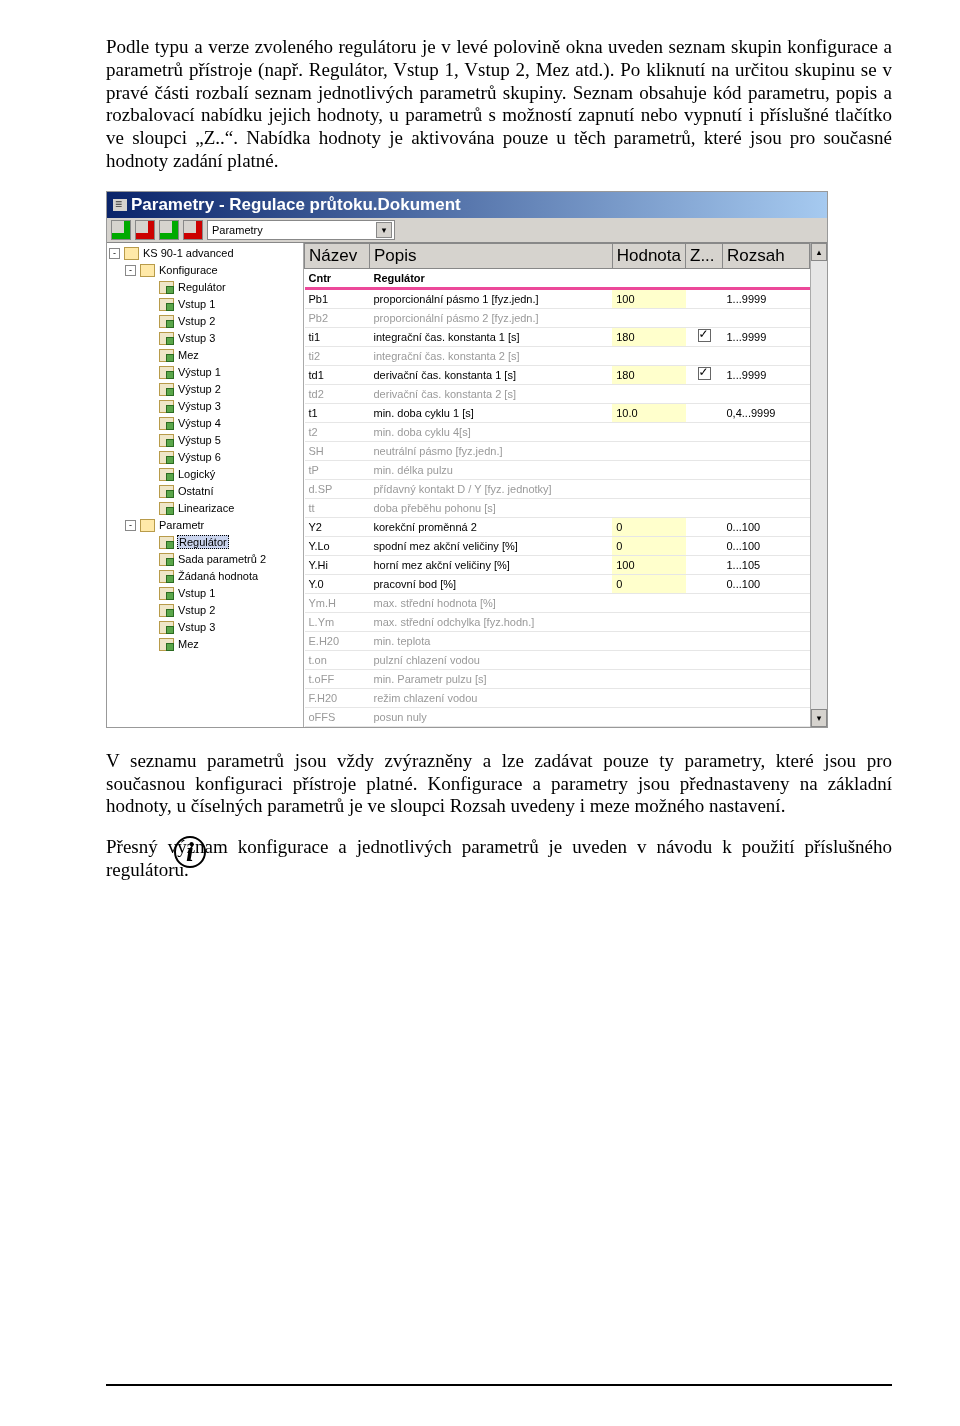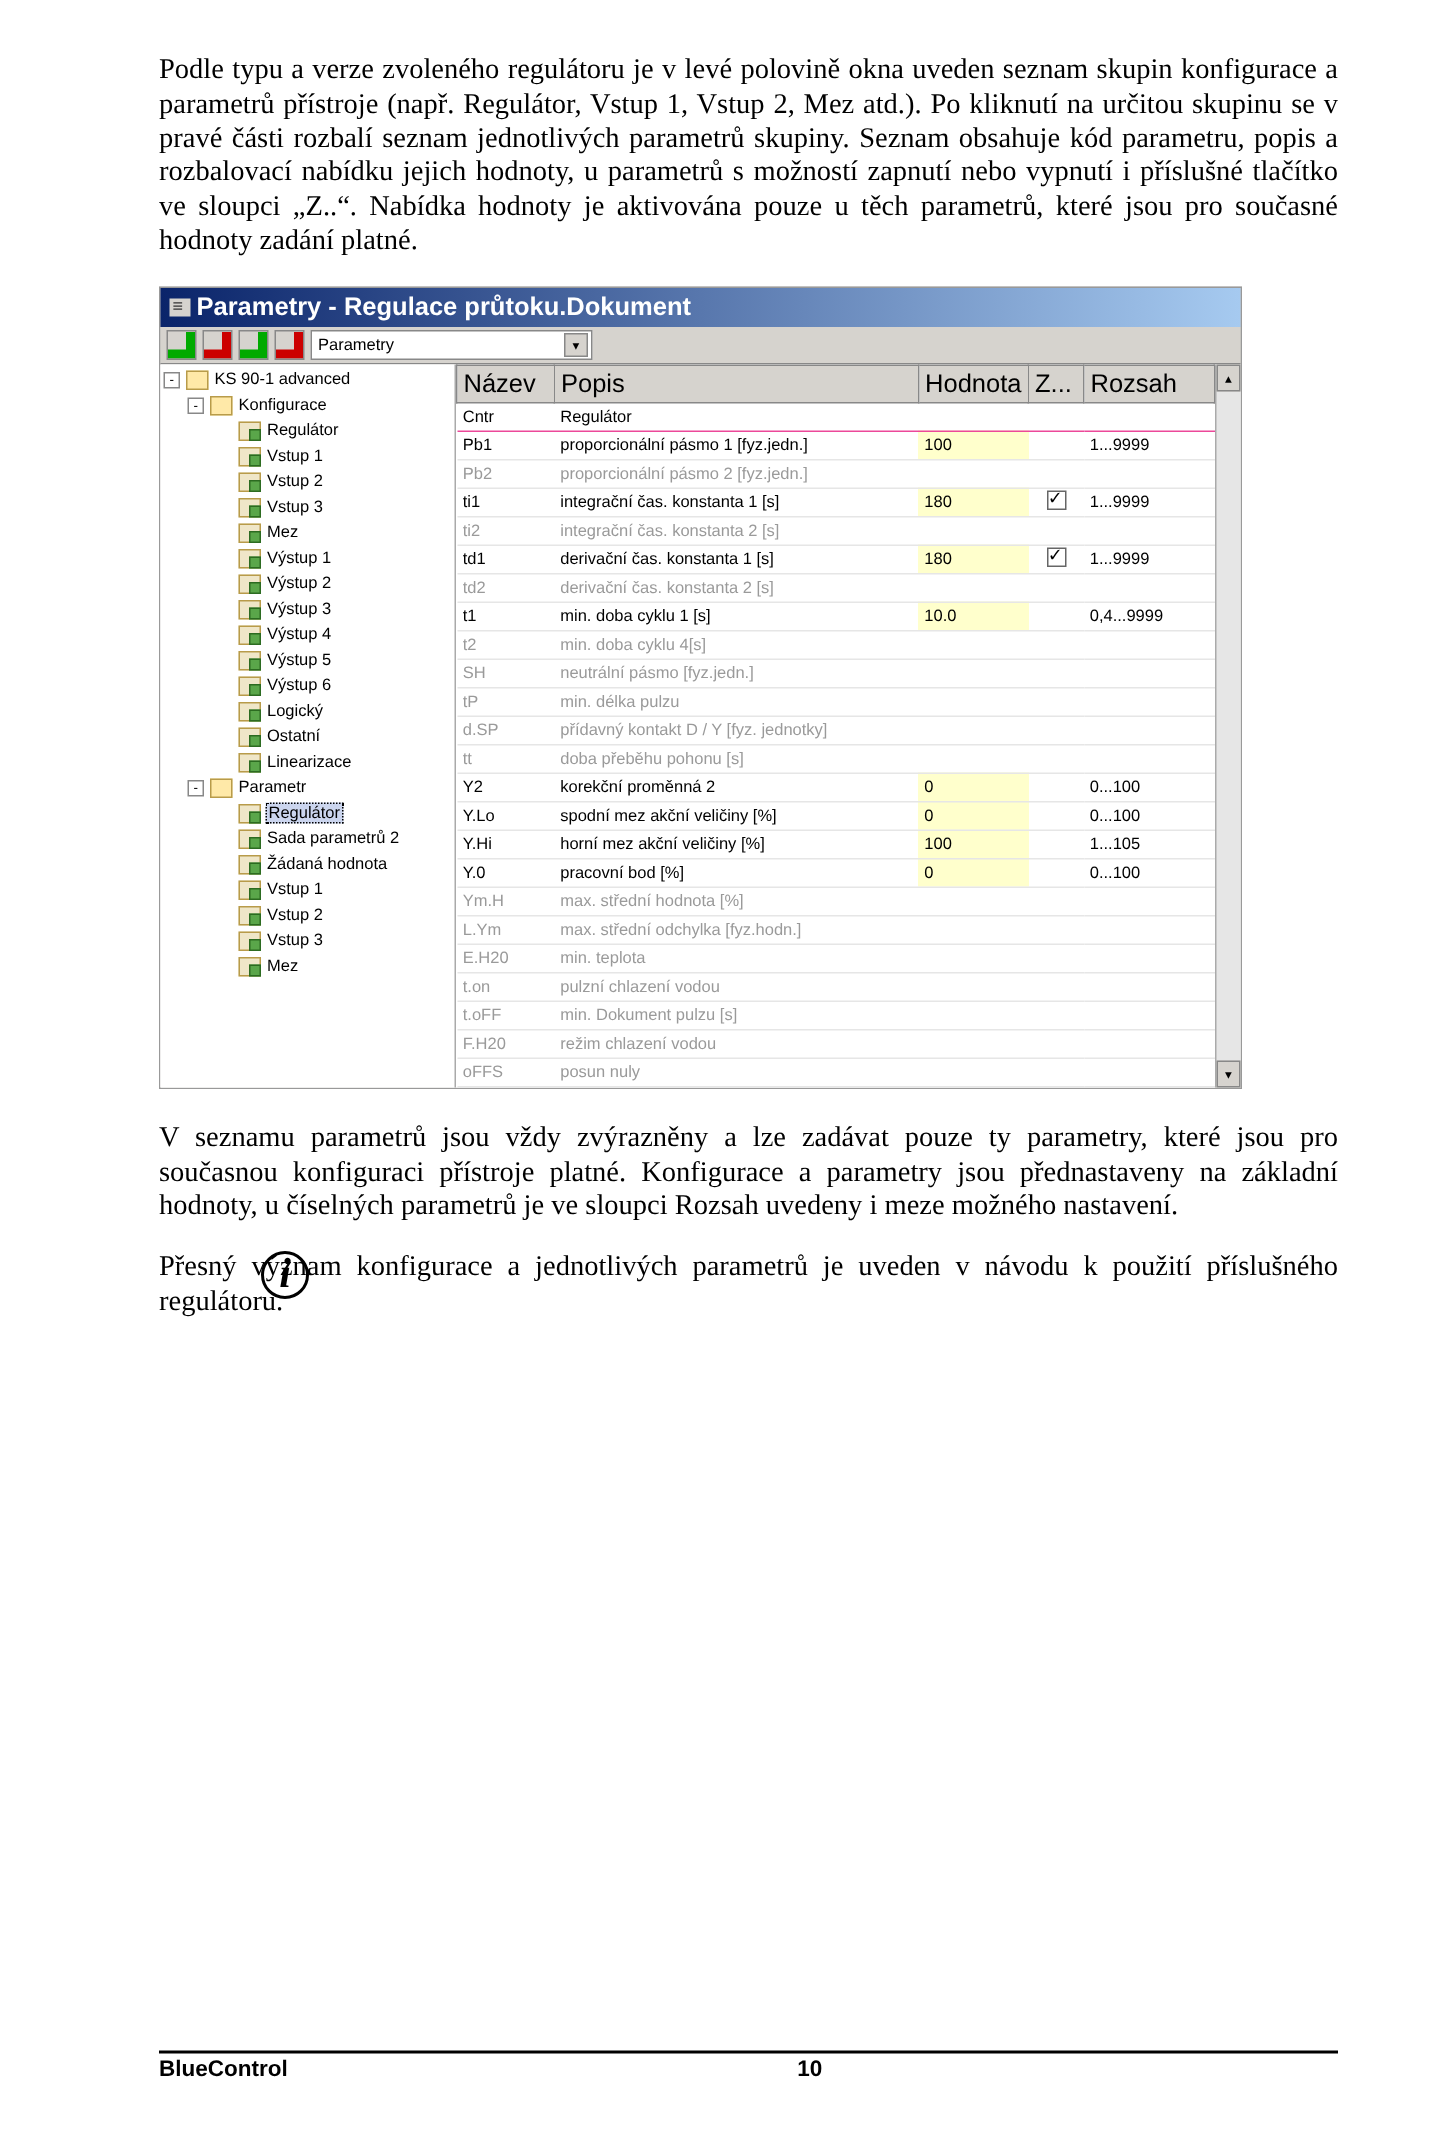--- a/index.html
+++ b/index.html
@@ -123,21 +123,21 @@
   }
   th {
     background:#d6d3ce; border:1px solid #888; text-align:left;
     font-weight:normal; padding:2px 4px; font-size:17px;
     position:sticky; top:0;
   }
   td {
     border-bottom:1px solid #e6e6e6; padding:1px 4px; font-size:11px;
     height:16px; vertical-align: middle;
   }
-  tr.hdr td { font-weight:normal; border-bottom:1px solid #ec4899; }
+  tr.hdr td { font-weight:bold; border-bottom:3px solid #ec4899; }
   tr.dis td { color:#9a9a9a; }
   td.val { background:#ffffcc; }
   td.z { text-align:center; }
   .chk {
     width:11px; height:11px; border:1px solid #666; display:inline-block;
     position:relative; background:#fff;
   }
   .chk.ck::after{
     content:"✓"; position:absolute; left:0; top:-3px; font-size:12px; color:#000;
   }
@@ -477,21 +477,21 @@
               </tr>
               <tr class="dis">
                 <td>t.on</td>
                 <td>pulzní chlazení vodou</td>
                 <td></td>
                 <td class="z"></td>
                 <td></td>
               </tr>
               <tr class="dis">
                 <td>t.oFF</td>
-                <td>min. Dokument pulzu [s]</td>
+                <td>min. Parametr pulzu [s]</td>
                 <td></td>
                 <td class="z"></td>
                 <td></td>
               </tr>
               <tr class="dis">
                 <td>F.H20</td>
                 <td>režim chlazení vodou</td>
                 <td></td>
                 <td class="z"></td>
                 <td></td>
@@ -515,20 +515,15 @@
 
   <p class="para">V seznamu parametrů jsou vždy zvýrazněny a lze zadávat pouze ty parametry, které jsou pro současnou konfiguraci přístroje platné. Konfigurace a parametry jsou přednastaveny na základní hodnoty, u číselných parametrů je ve sloupci Rozsah uvedeny i meze možného nastavení.</p>
 
   <div class="info-block">
     <span class="info-icon">i</span>
     <p class="para">Přesný význam konfigurace a jednotlivých parametrů je uveden v návodu k použití příslušného regulátoru.</p>
   </div>
 
   <div class="footer">
     <hr>
-    <div class="footer-row">
-      <span>BlueControl</span>
-      <span>10</span>
-      <span style="visibility:hidden">.</span>
-    </div>
   </div>
 
 </div>
 
 </body></html>

